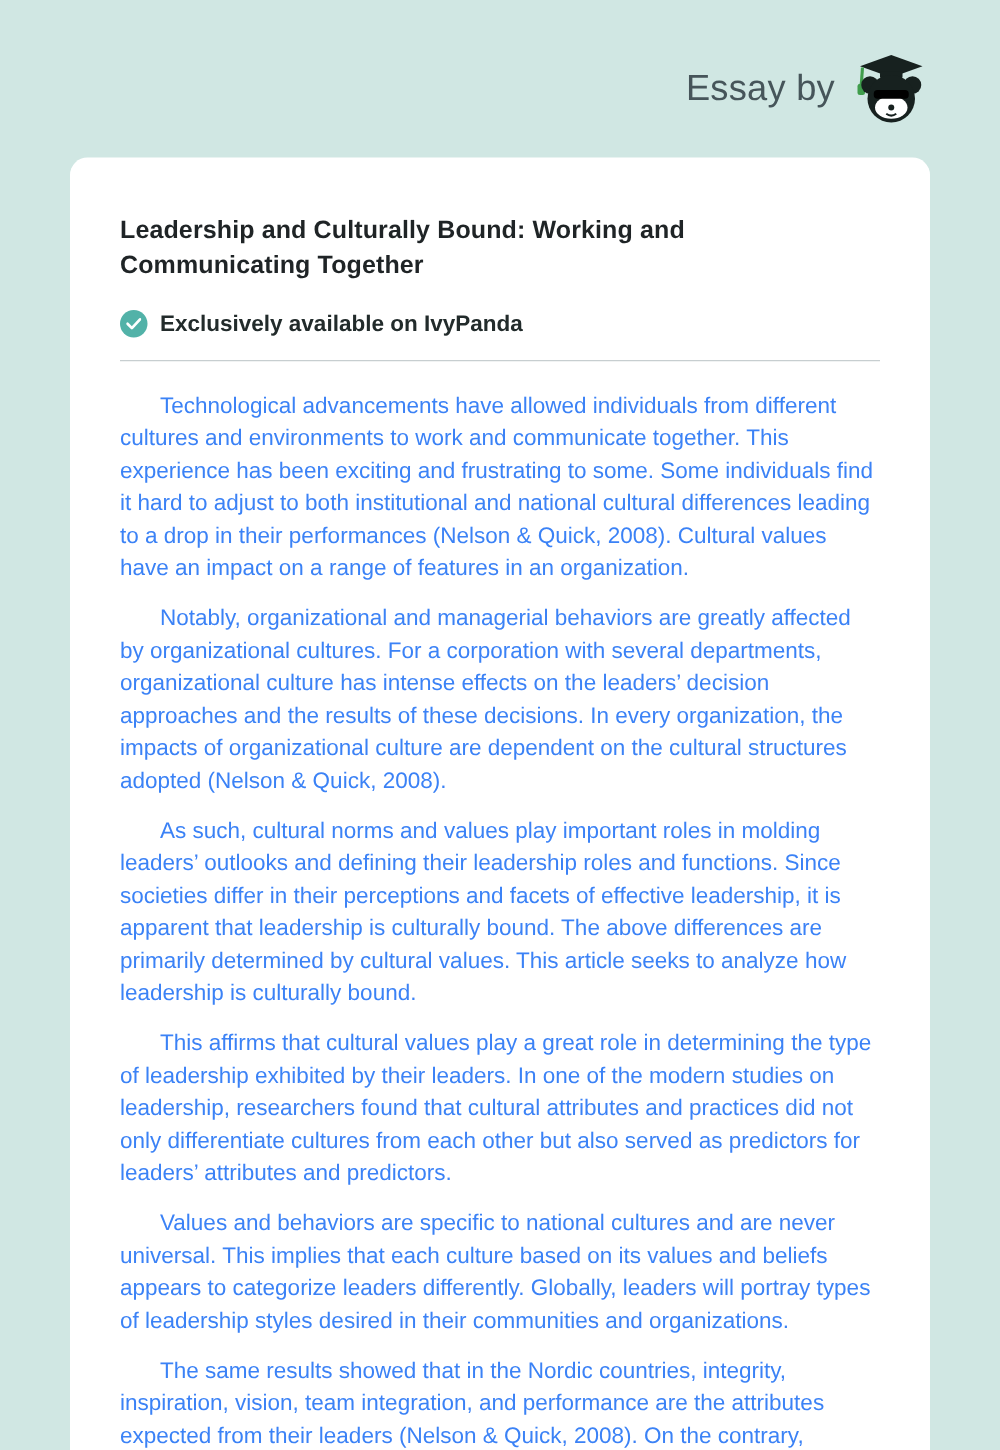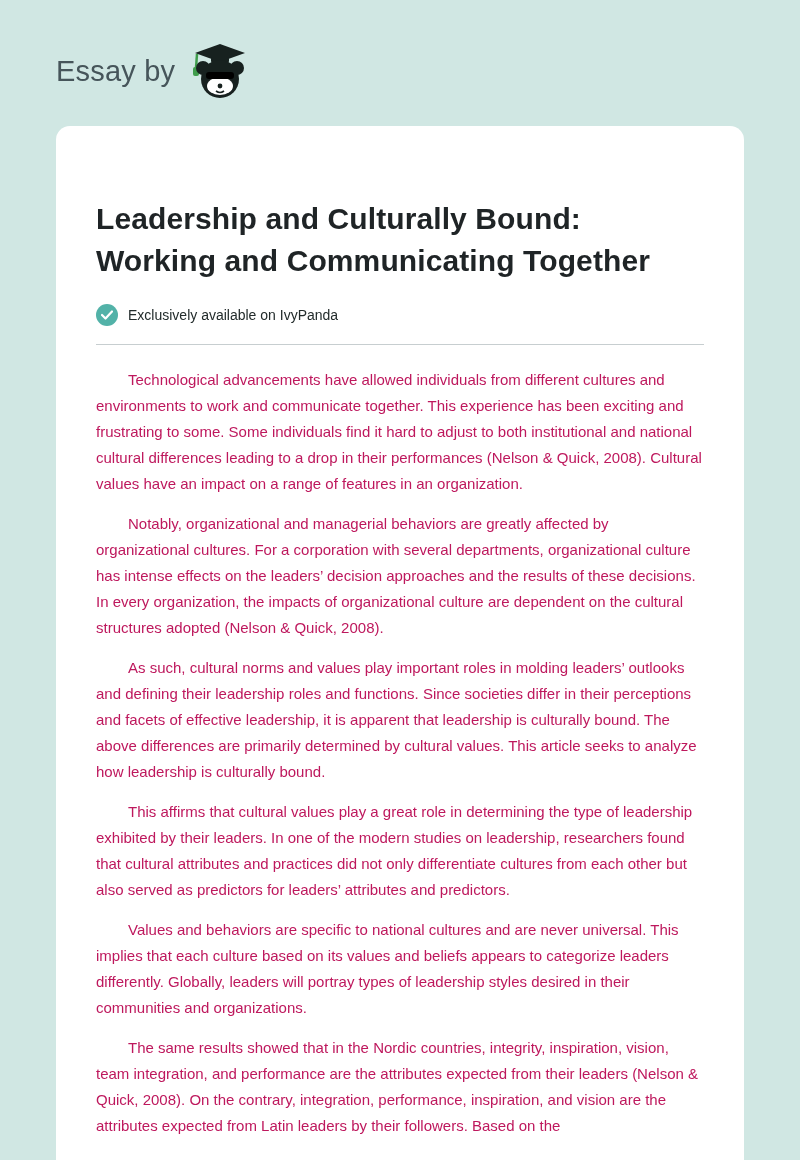--- a/index.html
+++ b/index.html
@@ -9,21 +9,22 @@
     height: 1160px;
     overflow: hidden;
     background: #d0e7e3;
     font-family: "Liberation Sans", sans-serif;
     color: #2e2e2e;
   }
   .site-header {
     display: flex;
     align-items: center;
     gap: 14px;
-    padding: 42px 56px 26px 56px;
+    padding: 42px 56px 26px 72px;
+    justify-content: flex-end;
   }
   .essay-by {
     font-size: 29px;
     color: #46555a;
     letter-spacing: 0.2px;
   }
   .logo { display: inline-flex; align-items: center; }
   .brand {
     font-size: 29px;
     font-weight: bold;
@@ -36,58 +37,57 @@
     font-family: "Liberation Sans", sans-serif;
     vertical-align: super;
   }
   .card {
     background: #ffffff;
     border-radius: 14px;
     margin: 0 56px;
     padding: 44px 40px 42px 40px;
   }
   .title {
-    font-size: 30px;
+    font-size: 20px;
     line-height: 1.4;
     font-weight: bold;
     color: #1f2426;
     margin-bottom: 22px;
     letter-spacing: 0.1px;
-    margin-top: 28px;
   }
   .availability {
     display: flex;
     align-items: center;
     gap: 10px;
     margin-bottom: 18px;
   }
   .check {
     width: 22px;
     height: 22px;
     border-radius: 50%;
     background: #52b2a8;
     display: inline-flex;
     align-items: center;
     justify-content: center;
     flex: 0 0 auto;
   }
   .avail-label {
-    font-size: 14px;
-    font-weight: normal;
+    font-size: 18px;
+    font-weight: bold;
     color: #222b2b;
   }
   .divider {
     border: none;
     border-top: 1px solid #c7ced0;
     margin: 0 0 22px 0;
   }
   .para {
-    font-size: 15px;
+    font-size: 18px;
     line-height: 26px;
-    color: #be185d;
+    color: #3b82f6;
     text-indent: 32px;
     margin-bottom: 14px;
   }
   .para:last-child { margin-bottom: 0; }
 </style>
 </head>
 <body>
 
 <div class="page">
 

